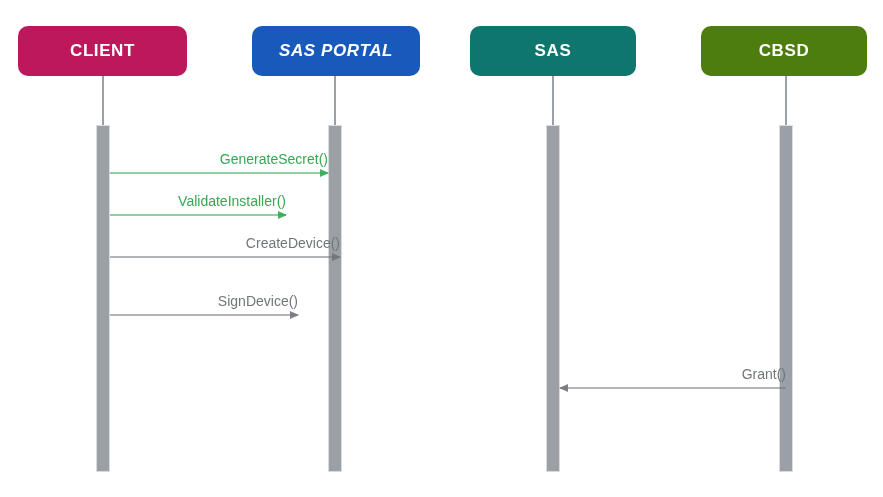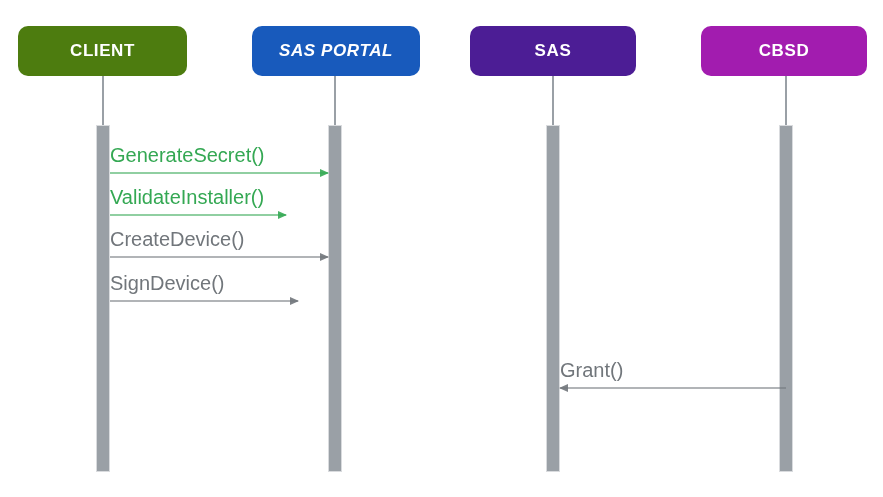--- a/index.html
+++ b/index.html
@@ -51,22 +51,22 @@
   
   .message {
     position: absolute;
     height: 26px;
   }
   .msg-label {
     position: absolute;
     left: 0;
     right: 0;
     bottom: 7px;
-    text-align: left;
-    font-size: 20px;
+    text-align: right;
+    font-size: 14px;
     color: currentColor;
   }
   .msg-line {
     position: absolute;
     left: 0;
     right: 0;
     bottom: 0;
     height: 2px;
     background: currentColor;
     opacity: 0.55;
@@ -87,30 +87,30 @@
   .head-left {
     left: -1px;
     border-right: 9px solid currentColor;
   }
 </style>
 </head>
 <body>
 
 <div class="canvas">
 
-  <div class="actor" style="left: 18px; width: 169px; background-color: #4d7c0f; text-align: right;">
+  <div class="actor" style="left: 18px; width: 169px; background-color: #be185d; text-align: right;">
     <span class="actor-label">CLIENT</span>
   </div>
   <div class="actor" style="left: 252px; width: 168px; background-color: rgb(24, 90, 188); font-style: italic;">
     <span class="actor-label">SAS PORTAL</span>
   </div>
-  <div class="actor" style="left: 470px; width: 166px; background-color: #4c1d95;">
+  <div class="actor" style="left: 470px; width: 166px; background-color: #0f766e;">
     <span class="actor-label">SAS</span>
   </div>
-  <div class="actor" style="left: 701px; width: 166px; background-color: #a21caf;">
+  <div class="actor" style="left: 701px; width: 166px; background-color: #4d7c0f;">
     <span class="actor-label">CBSD</span>
   </div>
 
   <div class="lifeline" style="left:102px;"></div>
   <div class="lifeline" style="left:334px;"></div>
   <div class="lifeline" style="left:552px;"></div>
   <div class="lifeline" style="left:785px;"></div>
 
   <div class="activation" style="left:96px;"></div>
   <div class="activation" style="left:328px;"></div>
@@ -120,26 +120,26 @@
   <div class="message" style="left: 110px; top: 148px; width: 218px; color: rgb(52, 168, 83);">
     <div class="msg-label">GenerateSecret()</div>
     <div class="msg-line"></div>
     <i class="msg-head head-right"></i>
   </div>
   <div class="message" style="left: 110px; top: 190px; width: 176px; color: rgb(52, 168, 83);">
     <div class="msg-label">ValidateInstaller()</div>
     <div class="msg-line"></div>
     <i class="msg-head head-right"></i>
   </div>
-  <div class="message" style="left: 110px; top: 232px; width: 218px; color: rgb(113, 118, 123);">
+  <div class="message" style="left: 110px; top: 232px; width: 218px; color: rgb(113, 118, 123); padding-left: 12px;">
     <div class="msg-label">CreateDevice()</div>
     <div class="msg-line"></div>
     <i class="msg-head head-right"></i>
   </div>
-  <div class="message" style="left: 110px; top: 276px; width: 188px; color: rgb(113, 118, 123);">
+  <div class="message" style="left: 110px; top: 290px; width: 188px; color: rgb(113, 118, 123);">
     <div class="msg-label">SignDevice()</div>
     <div class="msg-line"></div>
     <i class="msg-head head-right"></i>
   </div>
 
   <div class="message" style="left: 560px; top: 363px; width: 226px; color: rgb(113, 118, 123);">
     <div class="msg-label">Grant()</div>
     <div class="msg-line"></div>
     <i class="msg-head head-left"></i>
   </div>

